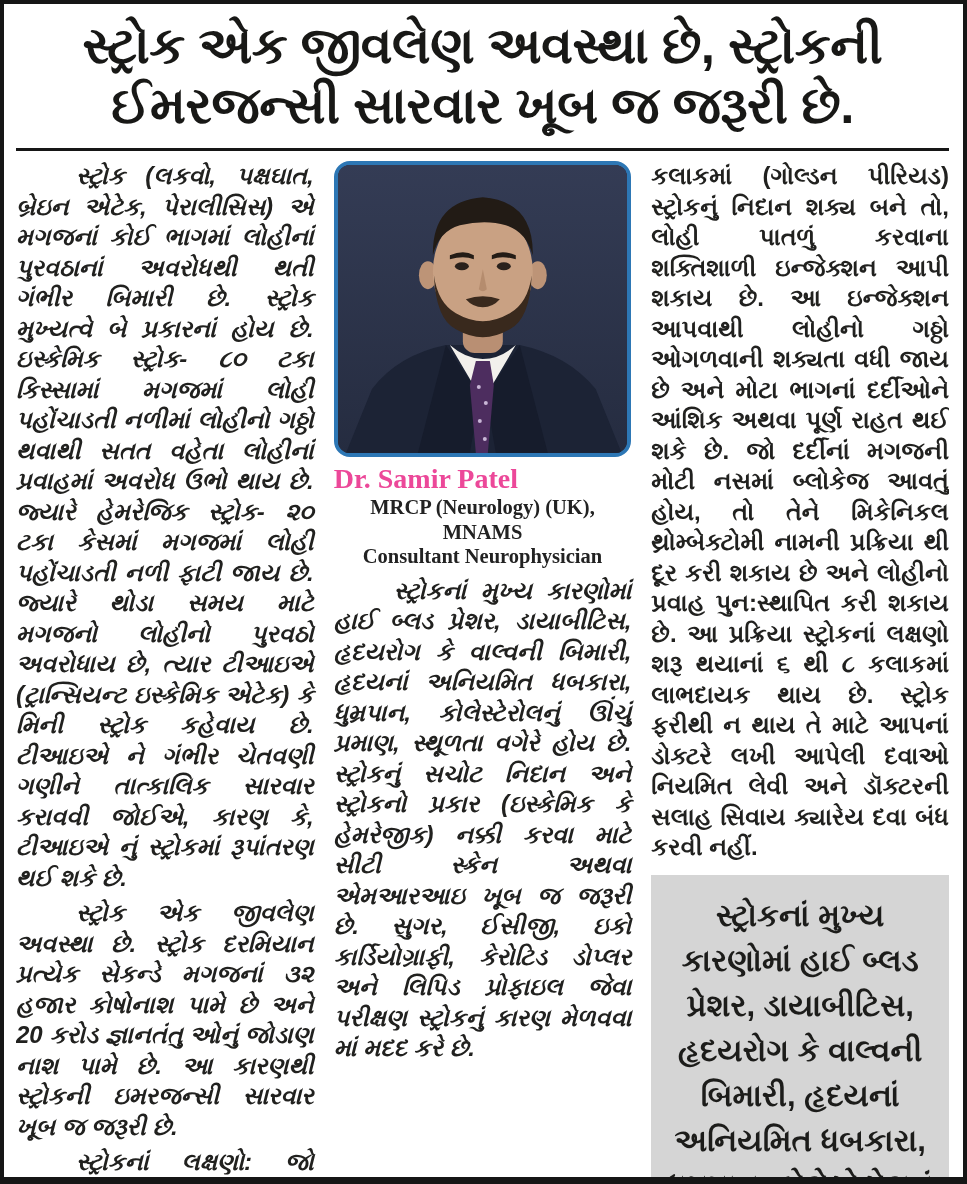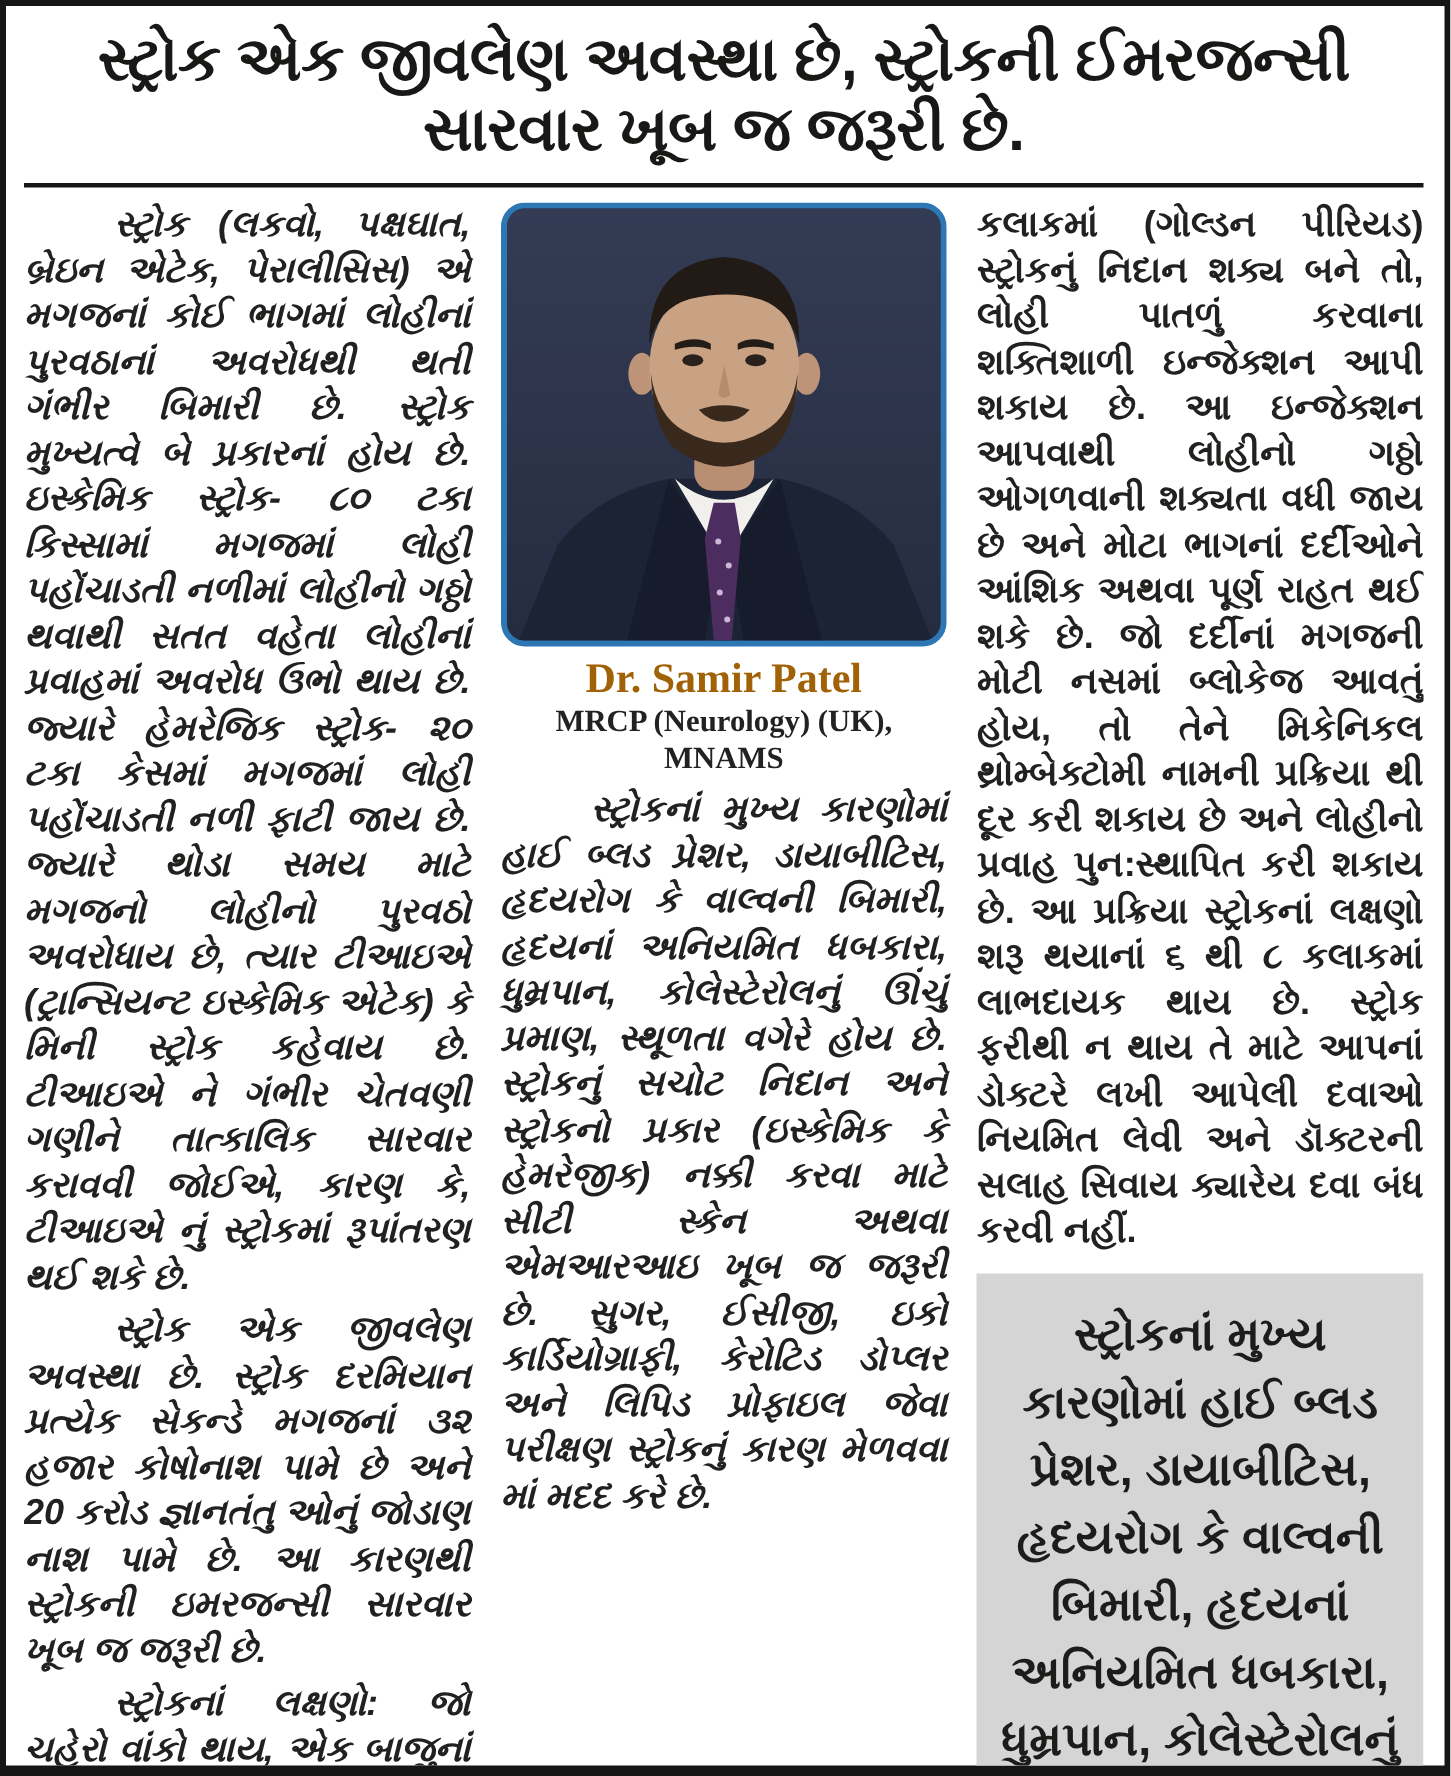--- a/index.html
+++ b/index.html
@@ -9,21 +9,21 @@
     box-sizing:border-box;
     border:4px solid #161616;
     border-bottom-width:7px;
     padding:4px 14px 8px 12px;
     background:#ffffff;
     font-family:"Liberation Sans", sans-serif;
     color:#21211f;
     overflow:hidden;
   }
   .headline{
-    font-size:41px;
+    font-size:51px;
     font-weight:bold;
     text-align:center;
     letter-spacing:-0.5px;
     padding:8px 2px 12px;
     border-bottom:3px solid #161616;
     color:#181816;
   }
   .columns{
     display:flex;
     gap:20px;
@@ -48,23 +48,23 @@
     overflow:hidden;
     background:#2b3248;
     box-sizing:border-box;
   }
   .photo-frame svg{display:block;width:100%;height:100%;}
   .caption-name{
     font-family:"Liberation Serif", serif;
     font-weight:bold;
     font-size:28px;
     line-height:33px;
-    text-align:center;
+    text-align:left;
     margin-top:5px;
-    color:#a16207;
+    color:#ec4899;
   }
   .caption-line{
     font-family:"Liberation Serif", serif;
     font-size:20.5px;
     line-height:24.5px;
     text-align:center;
     color:#222;
   }
   .caption-block{margin-bottom:7px;}
   .highlight{
@@ -137,20 +137,21 @@
           <ellipse cx="124" cy="103" rx="7" ry="4" fill="#2a211c"></ellipse>
           <ellipse cx="166" cy="103" rx="7" ry="4" fill="#2a211c"></ellipse>
 
           <path d="M145,106 L141,126 Q145,130 149,126 Z" fill="#b58c6e"></path>
         </svg>
       </div>
 
       <div class="caption-block">
         <div class="caption-name">Dr. Samir Patel</div>
         <div class="caption-line">MRCP (Neurology) (UK), MNAMS</div>
+        <div class="caption-line">Consultant Neurophysician</div>
       </div>
 
       <p class="indent">સ્ટ્રોકનાં મુખ્ય કારણોમાં હાઈ બ્લડ પ્રેશર, ડાયાબીટિસ, હૃદયરોગ કે વાલ્વની બિમારી, હૃદયનાં અનિયમિત ધબકારા, ધુમ્રપાન, કોલેસ્ટેરોલનું ઊંચું પ્રમાણ, સ્થૂળતા વગેરે હોય છે. સ્ટ્રોકનું સચોટ નિદાન અને સ્ટ્રોકનો પ્રકાર (ઇસ્કેમિક કે હેમરેજીક) નક્કી કરવા માટે સીટી સ્કેન અથવા એમઆરઆઇ ખૂબ જ જરૂરી છે. સુગર, ઈસીજી, ઇકો કાર્ડિયોગ્રાફી, કેરોટિડ ડોપ્લર અને લિપિડ પ્રોફાઇલ જેવા પરીક્ષણ સ્ટ્રોકનું કારણ મેળવવા માં મદદ કરે છે.</p>
 
     </div>
 
     <div class="col">
       <p>કલાકમાં (ગોલ્ડન પીરિયડ) સ્ટ્રોકનું નિદાન શક્ય બને તો, લોહી પાતળું કરવાના શક્તિશાળી ઇન્જેક્શન આપી શકાય છે. આ ઇન્જેક્શન આપવાથી લોહીનો ગઠ્ઠો ઓગળવાની શક્યતા વધી જાય છે અને મોટા ભાગનાં દર્દીઓને આંશિક અથવા પૂર્ણ રાહત થઈ શકે છે. જો દર્દીનાં મગજની મોટી નસમાં બ્લોકેજ આવતું હોય, તો તેને મિકેનિકલ થ્રોમ્બેક્ટોમી નામની પ્રક્રિયા થી દૂર કરી શકાય છે અને લોહીનો પ્રવાહ પુન:સ્થાપિત કરી શકાય છે. આ પ્રક્રિયા સ્ટ્રોકનાં લક્ષણો શરૂ થયાનાં ૬ થી ૮ કલાકમાં લાભદાયક થાય છે. સ્ટ્રોક ફરીથી ન થાય તે માટે આપનાં ડોક્ટરે લખી આપેલી દવાઓ નિયમિત લેવી અને ડૉક્ટરની સલાહ સિવાય ક્યારેય દવા બંધ કરવી નહીં.</p>
       <div class="highlight">સ્ટ્રોકનાં મુખ્ય કારણોમાં હાઈ બ્લડ પ્રેશર, ડાયાબીટિસ, હૃદયરોગ કે વાલ્વની બિમારી, હૃદયનાં અનિયમિત ધબકારા, ધુમ્રપાન, કોલેસ્ટેરોલનું ઊંચું પ્રમાણ, સ્થૂળતા વગેરે હોય છે.</div>
     </div>

